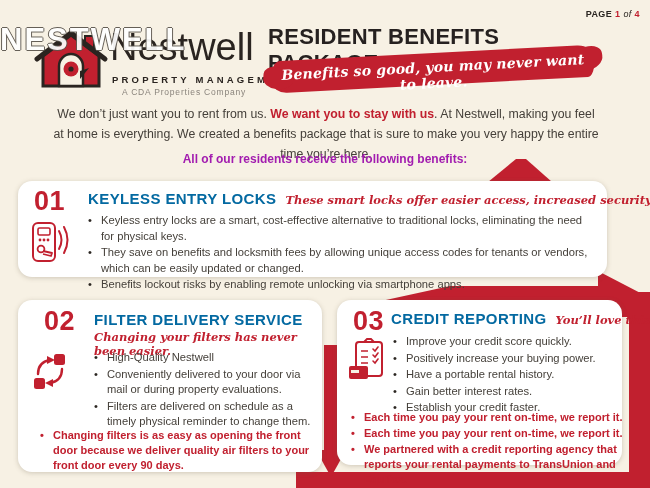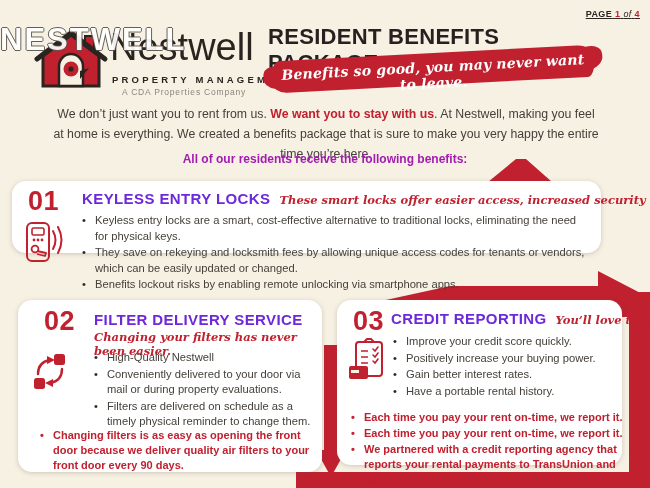--- a/index.html
+++ b/index.html
@@ -35,37 +35,37 @@
     text-align:center;
   }
   .brush::before { content:""; position:absolute; left:-8px; top:6px; width:30px; height:22px;
     background:#C1202F; transform:rotate(8deg); border-radius:40% 60% 50% 50%; }
   .brush::after { content:""; position:absolute; right:-8px; top:2px; width:34px; height:24px;
     background:#C1202F; transform:rotate(-7deg); border-radius:50% 40% 60% 50%; }
   .brush-text { position:relative; z-index:1; display:inline-block; margin-top:6px;
     font-family:"DejaVu Serif", serif; font-style:italic; font-weight:bold;
     font-size:14px; color:#ffffff; letter-spacing:.2px; }
   .page-label { position:absolute; right:10px; top:9px; z-index:3;
-    font-size:9px; font-weight:bold; color:#2A2520; letter-spacing:.4px;text-decoration:underline; }
+    font-size:9px; font-weight:bold; color:#2A2520; letter-spacing:.4px; }
   .page-label .red { color:#C1202F; }
   .page-label .of { font-style:italic; font-weight:normal; }
   
   .intro { position:absolute; left:52px; top:104px; width:548px; z-index:3;
     text-align:center; font-size:12.3px; line-height:20px; color:#45403A; }
   .intro .hl { color:#C1202F; font-weight:bold; }
   .benefits-line { position:absolute; left:0; right:0; top:152px; z-index:3;
     text-align:center; font-size:12px; font-weight:bold; color:#a21caf; }
   
   .card { position:absolute; background:#ffffff; border-radius:14px; z-index:2;
     box-shadow:0 1px 5px rgba(100,90,70,.28); }
-  #card-01 { left:12px; top:181px; width:589px; height:72px; }
+  #card-01 { left:18px; top:181px; width:589px; height:96px; }
   #card-02 { left:18px; top:300px; width:304px; height:172px; }
   #card-03 { left:337px; top:300px; width:285px; height:165px; }
   .num { position:absolute; font-size:27px; font-weight:800; color:#C1202F; letter-spacing:.5px; }
-  .card-title { font-size:15px; font-weight:800; color:#6d28d9; letter-spacing:.4px; }
+  .card-title { font-size:15px; font-weight:800; color:#0369a1; letter-spacing:.4px; }
   .script { font-family:"DejaVu Serif", serif; font-style:italic; font-weight:bold;
     color:#C1202F; font-size:11.5px; }
   .hrow { position:absolute; display:flex; align-items:baseline; gap:9px; white-space:nowrap; }
   ul.bullets { position:absolute; list-style:none; }
   ul.bullets li { position:relative; padding-left:13px; font-size:11.2px; line-height:15.5px;
     color:#45403A; margin-bottom:1px; }
   ul.bullets li::before { content:"•"; position:absolute; left:0; top:0; color:#2A2520; }
   ul.red-bullets { position:absolute; list-style:none; }
   ul.red-bullets li { position:relative; padding-left:13px; font-size:11px; line-height:15px;
     color:#C1202F; font-weight:bold; margin-bottom:1px; }
@@ -129,21 +129,21 @@
       <circle cx="9" cy="21" r="1.4" fill="#C1202F"></circle>
       <circle cx="13" cy="21" r="1.4" fill="#C1202F"></circle>
       <circle cx="17" cy="21" r="1.4" fill="#C1202F"></circle>
       <circle cx="10" cy="30" r="3.4" fill="none" stroke="#C1202F" stroke-width="1.8"></circle>
       <path d="M12 32 L21 34 L20 37 L12 35" fill="none" stroke="#C1202F" stroke-width="1.8" stroke-linejoin="round"></path>
       <path d="M28 12 q5 9 0 18" fill="none" stroke="#C1202F" stroke-width="2" stroke-linecap="round"></path>
       <path d="M33 8 q7 13 0 26" fill="none" stroke="#C1202F" stroke-width="2" stroke-linecap="round"></path>
     </svg>
     <ul class="bullets" style="left:70px; top:32px; width:508px;">
       <li>Keyless entry locks are a smart, cost-effective alternative to traditional locks, eliminating the need for physical keys.</li>
-      <li>They save on rekeying and locksmith fees by allowing unique access codes for tenants or vendors, which can be easily updated or changed.</li>
+      <li>They save on benefits and locksmith fees by allowing unique access codes for tenants or vendors, which can be easily updated or changed.</li>
       <li>Benefits lockout risks by enabling remote unlocking via smartphone apps.</li>
     </ul>
   </div>
 
   <div class="card" id="card-02">
     <div class="num" style="left:26px; top:6px;">02</div>
     <div class="card-title" style="position:absolute; left:76px; top:11px;">FILTER DELIVERY SERVICE</div>
     <div class="script" style="position:absolute; left:76px; top:30px;">Changing your filters has never been easier.</div>
     <svg class="icon-box" style="left:12px; top:52px;" width="40" height="40" viewBox="0 0 40 40">
       <rect x="24" y="2" width="11" height="11" rx="2.5" fill="#C1202F"></rect>
@@ -173,22 +173,23 @@
       <rect x="8" y="4" width="26" height="34" rx="3" fill="none" stroke="#C1202F" stroke-width="2"></rect>
       <path d="M16 4 l3 -3 h4 l3 3" fill="none" stroke="#C1202F" stroke-width="1.8"></path>
       <path d="M13 13 h7 M13 19 h7 M13 25 h7" stroke="#C1202F" stroke-width="1.6"></path>
       <path d="M25 11 l2 2 3 -4 M25 17 l2 2 3 -4 M25 23 l2 2 3 -4" fill="none" stroke="#C1202F" stroke-width="1.6" stroke-linecap="round"></path>
       <rect x="1" y="28" width="19" height="13" rx="2" fill="#C1202F"></rect>
       <rect x="3" y="32" width="8" height="3" fill="#F7F1E4"></rect>
     </svg>
     <ul class="bullets" style="left:56px; top:34px; width:228px;">
       <li>Improve your credit score quickly.</li>
       <li>Positively increase your buying power.</li>
+      <li>Have a portable rental history.</li>
       <li>Gain better interest rates.</li>
-      <li>Have a portable rental history.</li>
+      <li>Establish your credit faster.</li>
     </ul>
     <ul class="red-bullets" style="left:14px; top:110px; width:272px;">
       <li>Each time you pay your rent on-time, we report it.</li>
       <li>Each time you pay your rent on-time, we report it.</li>
       <li>We partnered with a credit reporting agency that reports your rental payments to TransUnion and Equifax.</li>
     </ul>
   </div>
 
 </div>
 

